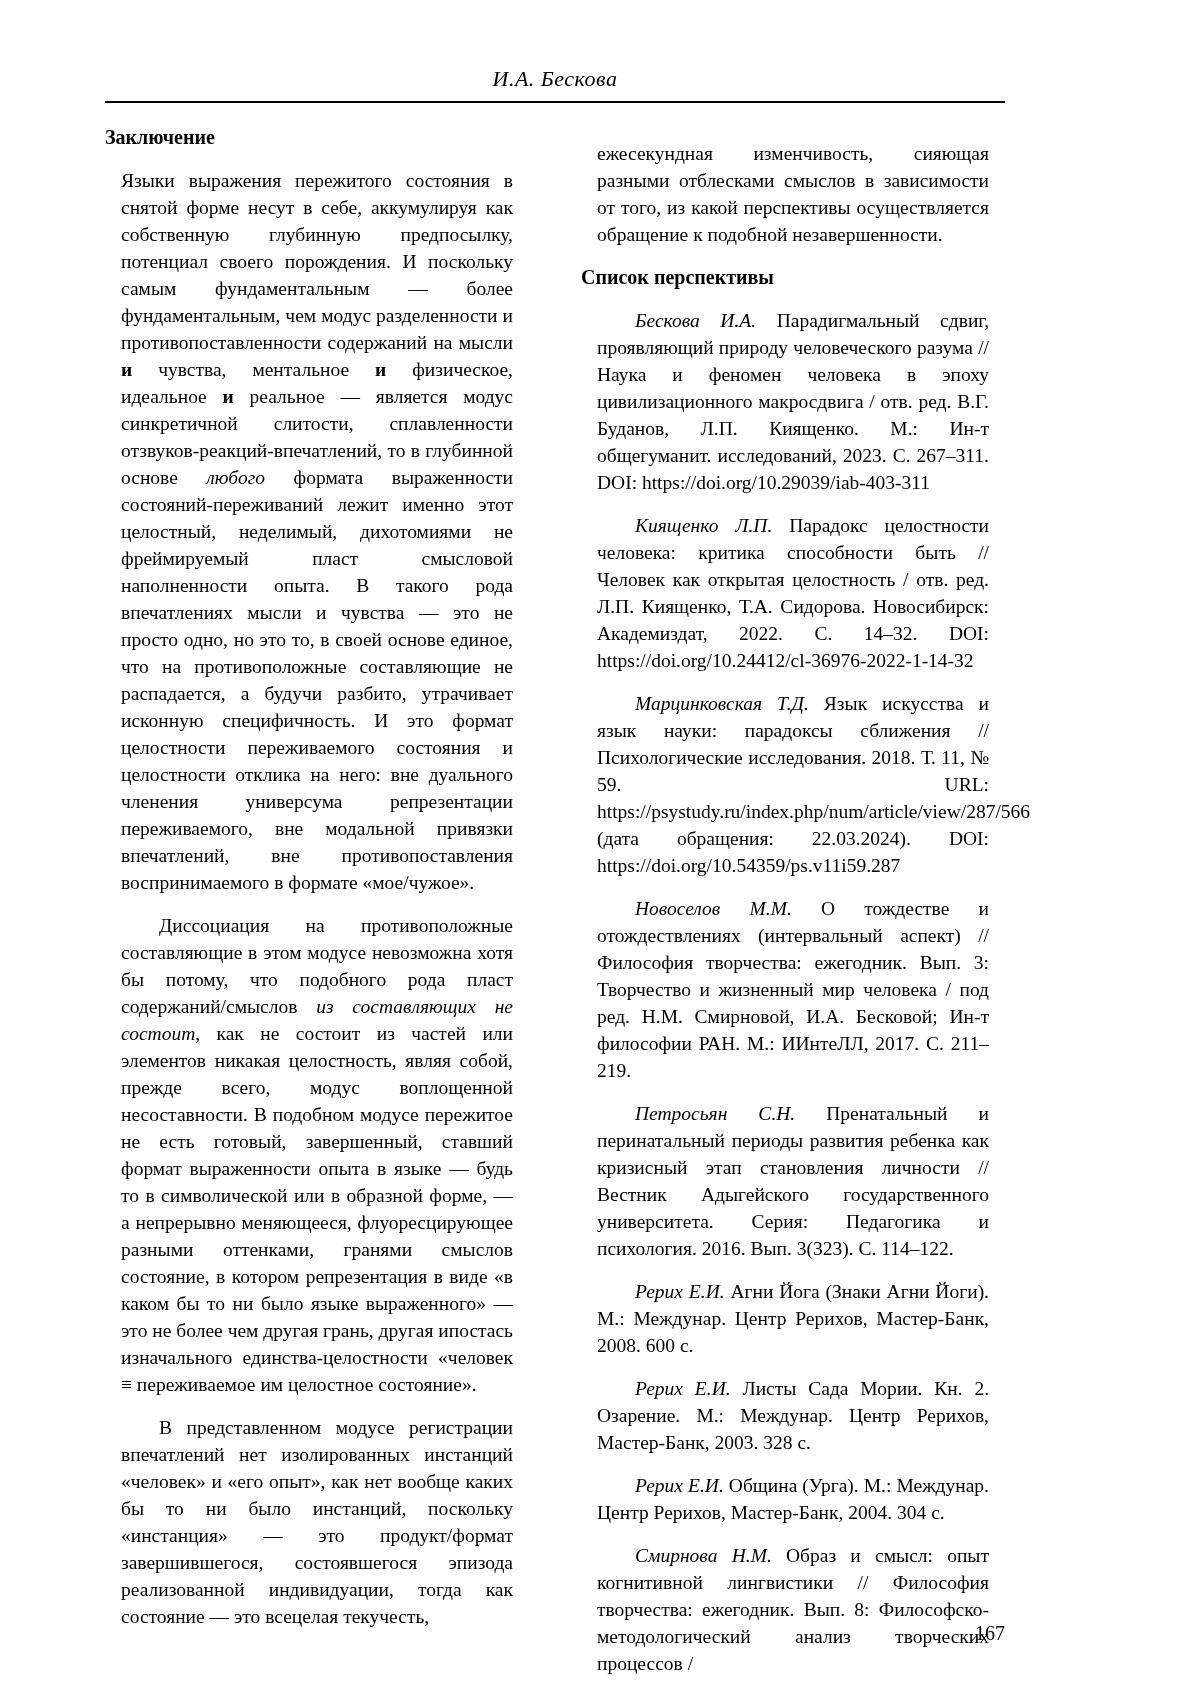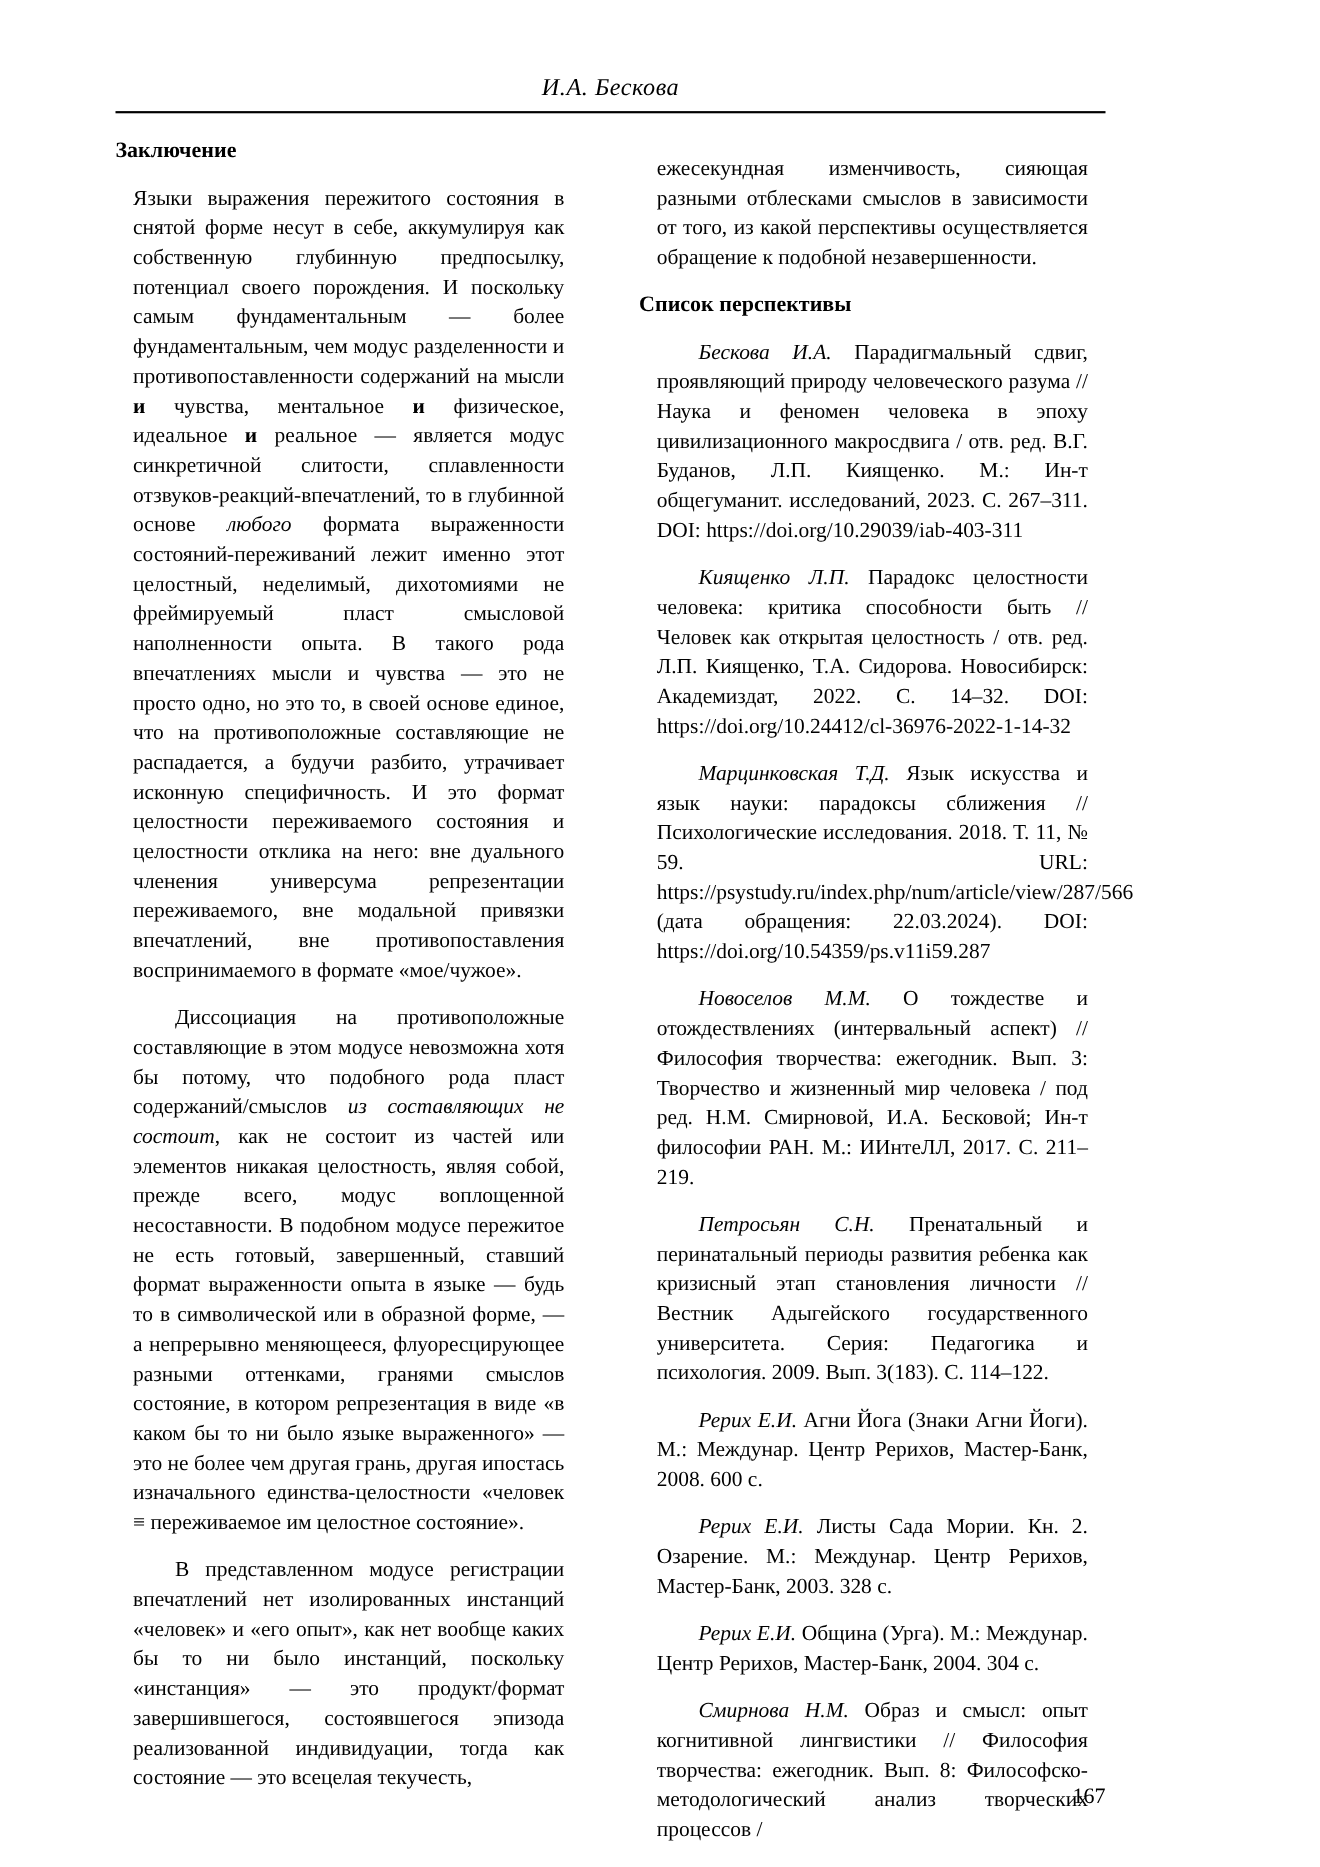--- a/index.html
+++ b/index.html
@@ -108,21 +108,21 @@
 
           <p><span class="it">Бескова И.А.</span><span> Парадигмальный сдвиг, проявляющий природу человеческого разума // Наука и феномен человека в эпоху цивилизационного макросдвига / отв. ред. В.Г. Буданов, Л.П. Киященко. М.: Ин-т общегуманит. исследований, 2023. С. 267–311. DOI: https://doi.org/10.29039/iab-403-311</span></p>
 
 
           <p><span class="it">Киященко Л.П.</span><span> Парадокс целостности человека: критика способности быть // Человек как открытая целостность / отв. ред. Л.П. Киященко, Т.А. Сидорова. Новосибирск: Академиздат, 2022. С. 14–32. DOI: https://doi.org/10.24412/cl-36976-2022-1-14-32</span></p>
 
           <p><span class="it">Марцинковская Т.Д.</span><span> Язык искусства и язык науки: парадоксы сближения // Психологические исследования. 2018. Т. 11, № 59. URL: https://psystudy.ru/index.php/num/article/view/287/566 (дата обращения: 22.03.2024). DOI: https://doi.org/10.54359/ps.v11i59.287</span></p>
 
           <p><span class="it">Новоселов М.М.</span><span> О тождестве и отождествлениях (интервальный аспект) // Философия творчества: ежегодник. Вып. 3: Творчество и жизненный мир человека / под ред. Н.М. Смирновой, И.А. Бесковой; Ин-т философии РАН. М.: ИИнтеЛЛ, 2017. С. 211–219.</span></p>
 
-          <p><span class="it">Петросьян С.Н.</span><span> Пренатальный и перинатальный периоды развития ребенка как кризисный этап становления личности // Вестник Адыгейского государственного университета. Серия: Педагогика и психология. 2009. Вып. 3(183). С. 114–122.</span></p>
+          <p><span class="it">Петросьян С.Н.</span><span> Пренатальный и перинатальный периоды развития ребенка как кризисный этап становления личности // Вестник Адыгейского государственного университета. Серия: Педагогика и психология. 2016. Вып. 3(323). С. 114–122.</span></p>
 
           <p><span class="it">Рерих Е.И.</span><span> Агни Йога (Знаки Агни Йоги). М.: Междунар. Центр Рерихов, Мастер-Банк, 2008. 600 с.</span></p>
 
           <p><span class="it">Рерих Е.И.</span><span> Листы Сада Мории. Кн. 2. Озарение. М.: Междунар. Центр Рерихов, Мастер-Банк, 2003. 328 с.</span></p>
 
           <p><span class="it">Рерих Е.И.</span><span> Община (Урга). М.: Междунар. Центр Рерихов, Мастер-Банк, 2004. 304 с.</span></p>
 
           <p><span class="it">Смирнова Н.М.</span><span> Образ и смысл: опыт когнитивной лингвистики // Философия творчества: ежегодник. Вып. 8: Философско-методологический анализ творческих процессов /</span></p>
         </div>
     </div>

